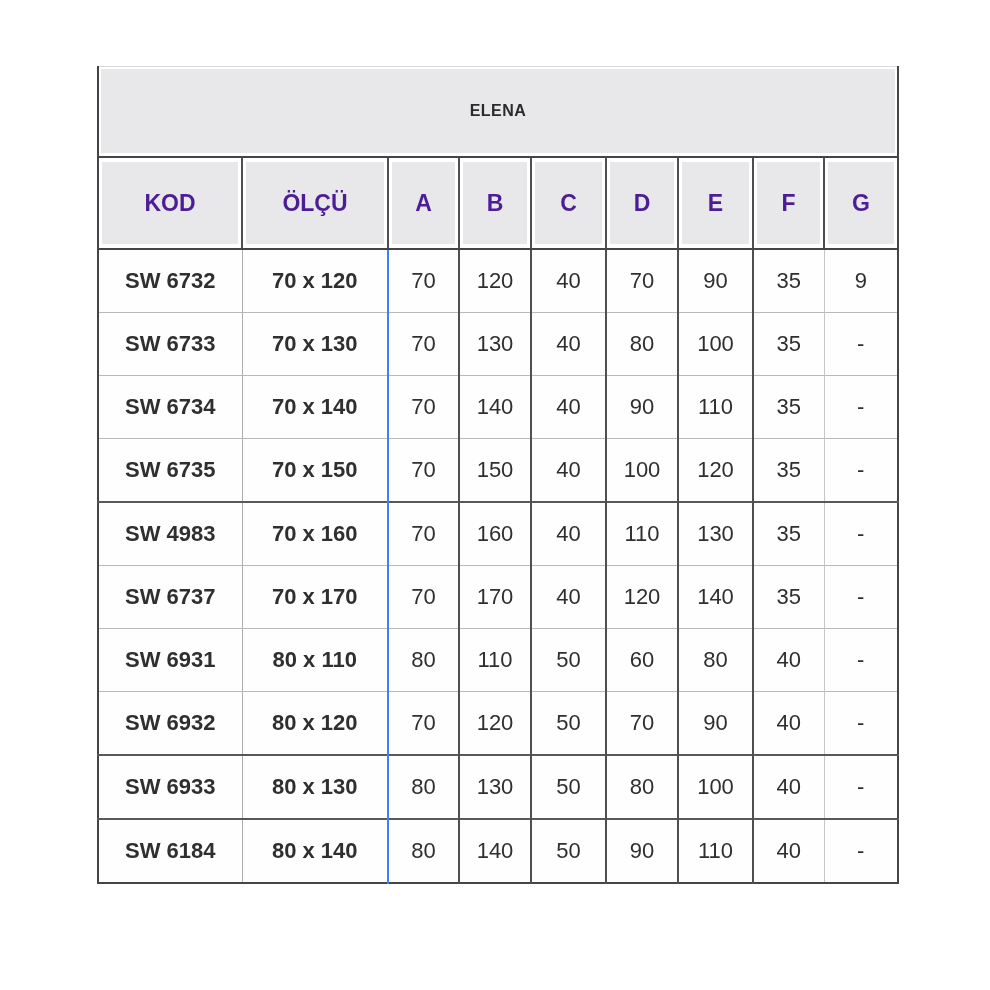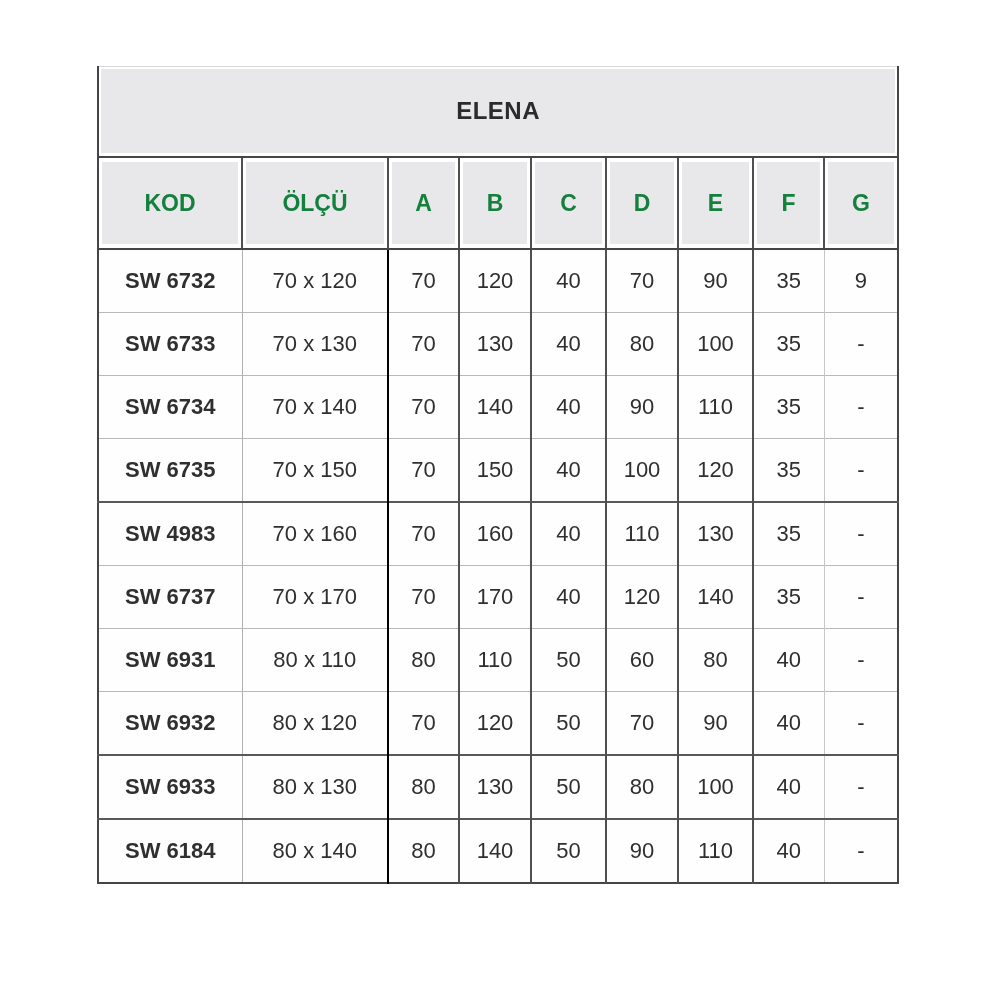--- a/index.html
+++ b/index.html
@@ -29,59 +29,59 @@
     border-bottom: 2px solid #454545;
     border-top: 1px solid #d8d8d8;
   }
   
   tr.title-row td {
     height: 84px;
     background: #e8e8ea;
     background-clip: content-box;
     padding: 2px 2px 3px 2px;
     border-bottom: 2px solid #454545;
-    font-size: 24px;
+    font-size: 16px;
     font-weight: bold;
     letter-spacing: 0.5px;
     text-align: center;
     vertical-align: middle;
     color: #2b2b2b;
   }
   
   tr.header-row th {
     height: 82px;
     background: #e8e8ea;
     background-clip: content-box;
     padding: 4px 3px;
     border-bottom: 2px solid #454545;
     border-right: 2px solid #4f4f4f;
     font-size: 23px;
     font-weight: bold;
     text-align: center;
     vertical-align: middle;
-    color: #15803d;
+    color: #4c1d95;
   }
   tr.header-row th:last-child { border-right: none; }
   
   tbody.data-rows td {
     height: 62px;
     text-align: center;
     vertical-align: middle;
     font-size: 22px;
     color: #2f2f2f;
     background: #fefefe;
     padding: 0;
   }
   tbody.data-rows tr { border-top: 1px solid #b9b9b9; }
   tbody.data-rows tr:first-child { border-top: none; }
   tbody.data-rows tr:nth-child(5),
   tbody.data-rows tr:nth-child(n+9) { border-top: 2px solid #585858; }
 
   td.col-kod  { font-weight: bold; border-right: 1px solid #b0b0b0; margin-left: 37px; }
-  td.col-olcu { font-weight: normal; border-right: 2px solid #000000; }
+  td.col-olcu { font-weight: bold; border-right: 2px solid #3b82f6; }
   td.col-a, td.col-c, td.col-e, td.col-g {
     background: #ededee;
     background-clip: content-box;
     padding: 3px 2px;
   }
   td.col-a, td.col-b, td.col-c, td.col-d, td.col-e {
     border-right: 2px solid #4f4f4f;
     margin-left: 18px;
   }
   td.col-f { border-right: 1px solid #c6c6c6; }

